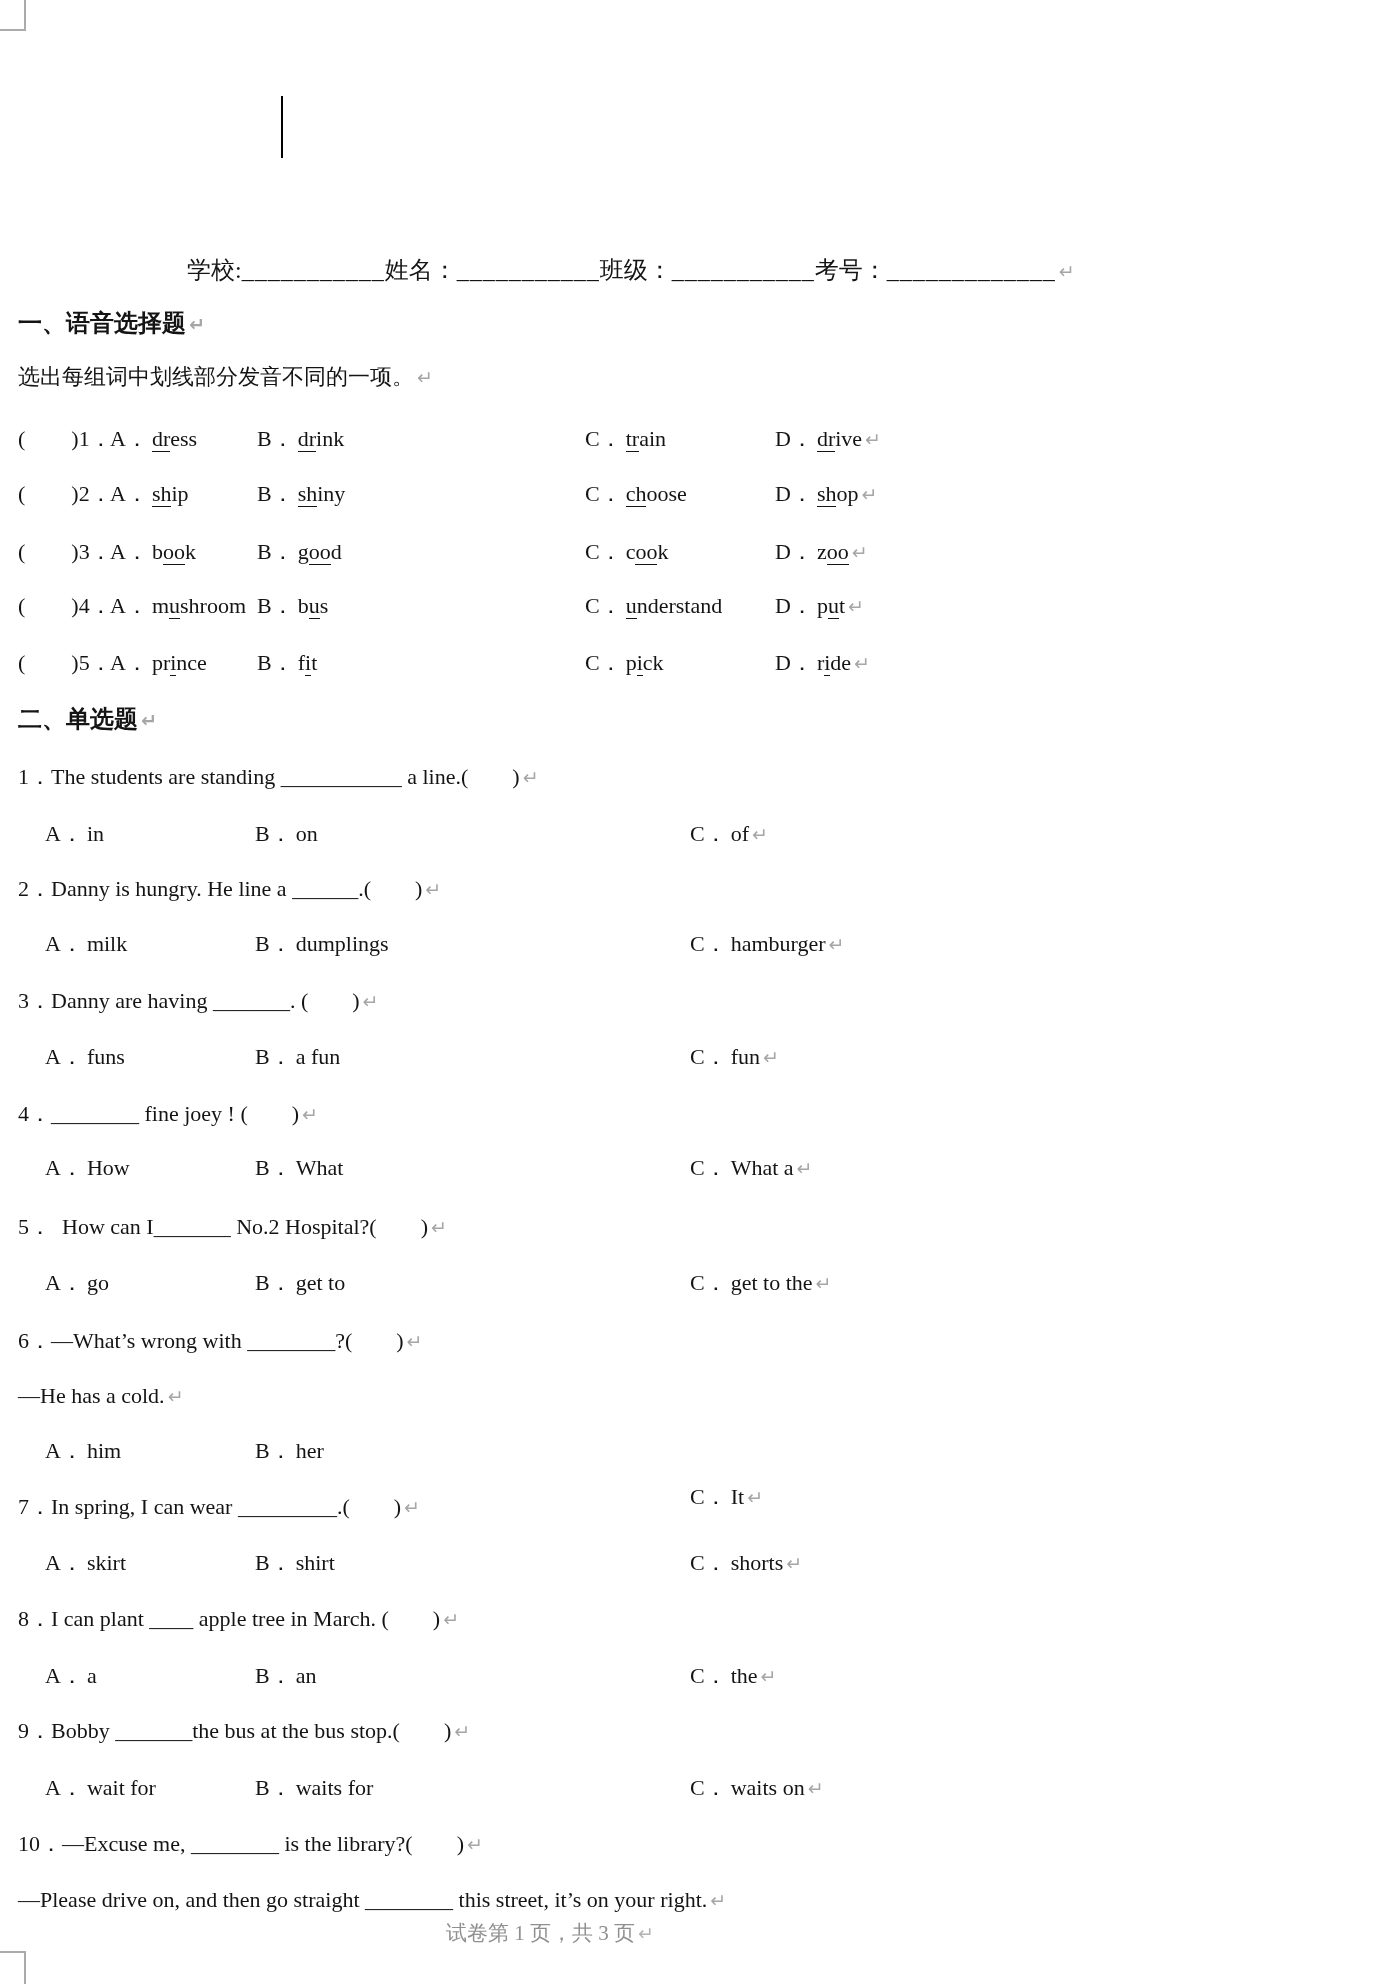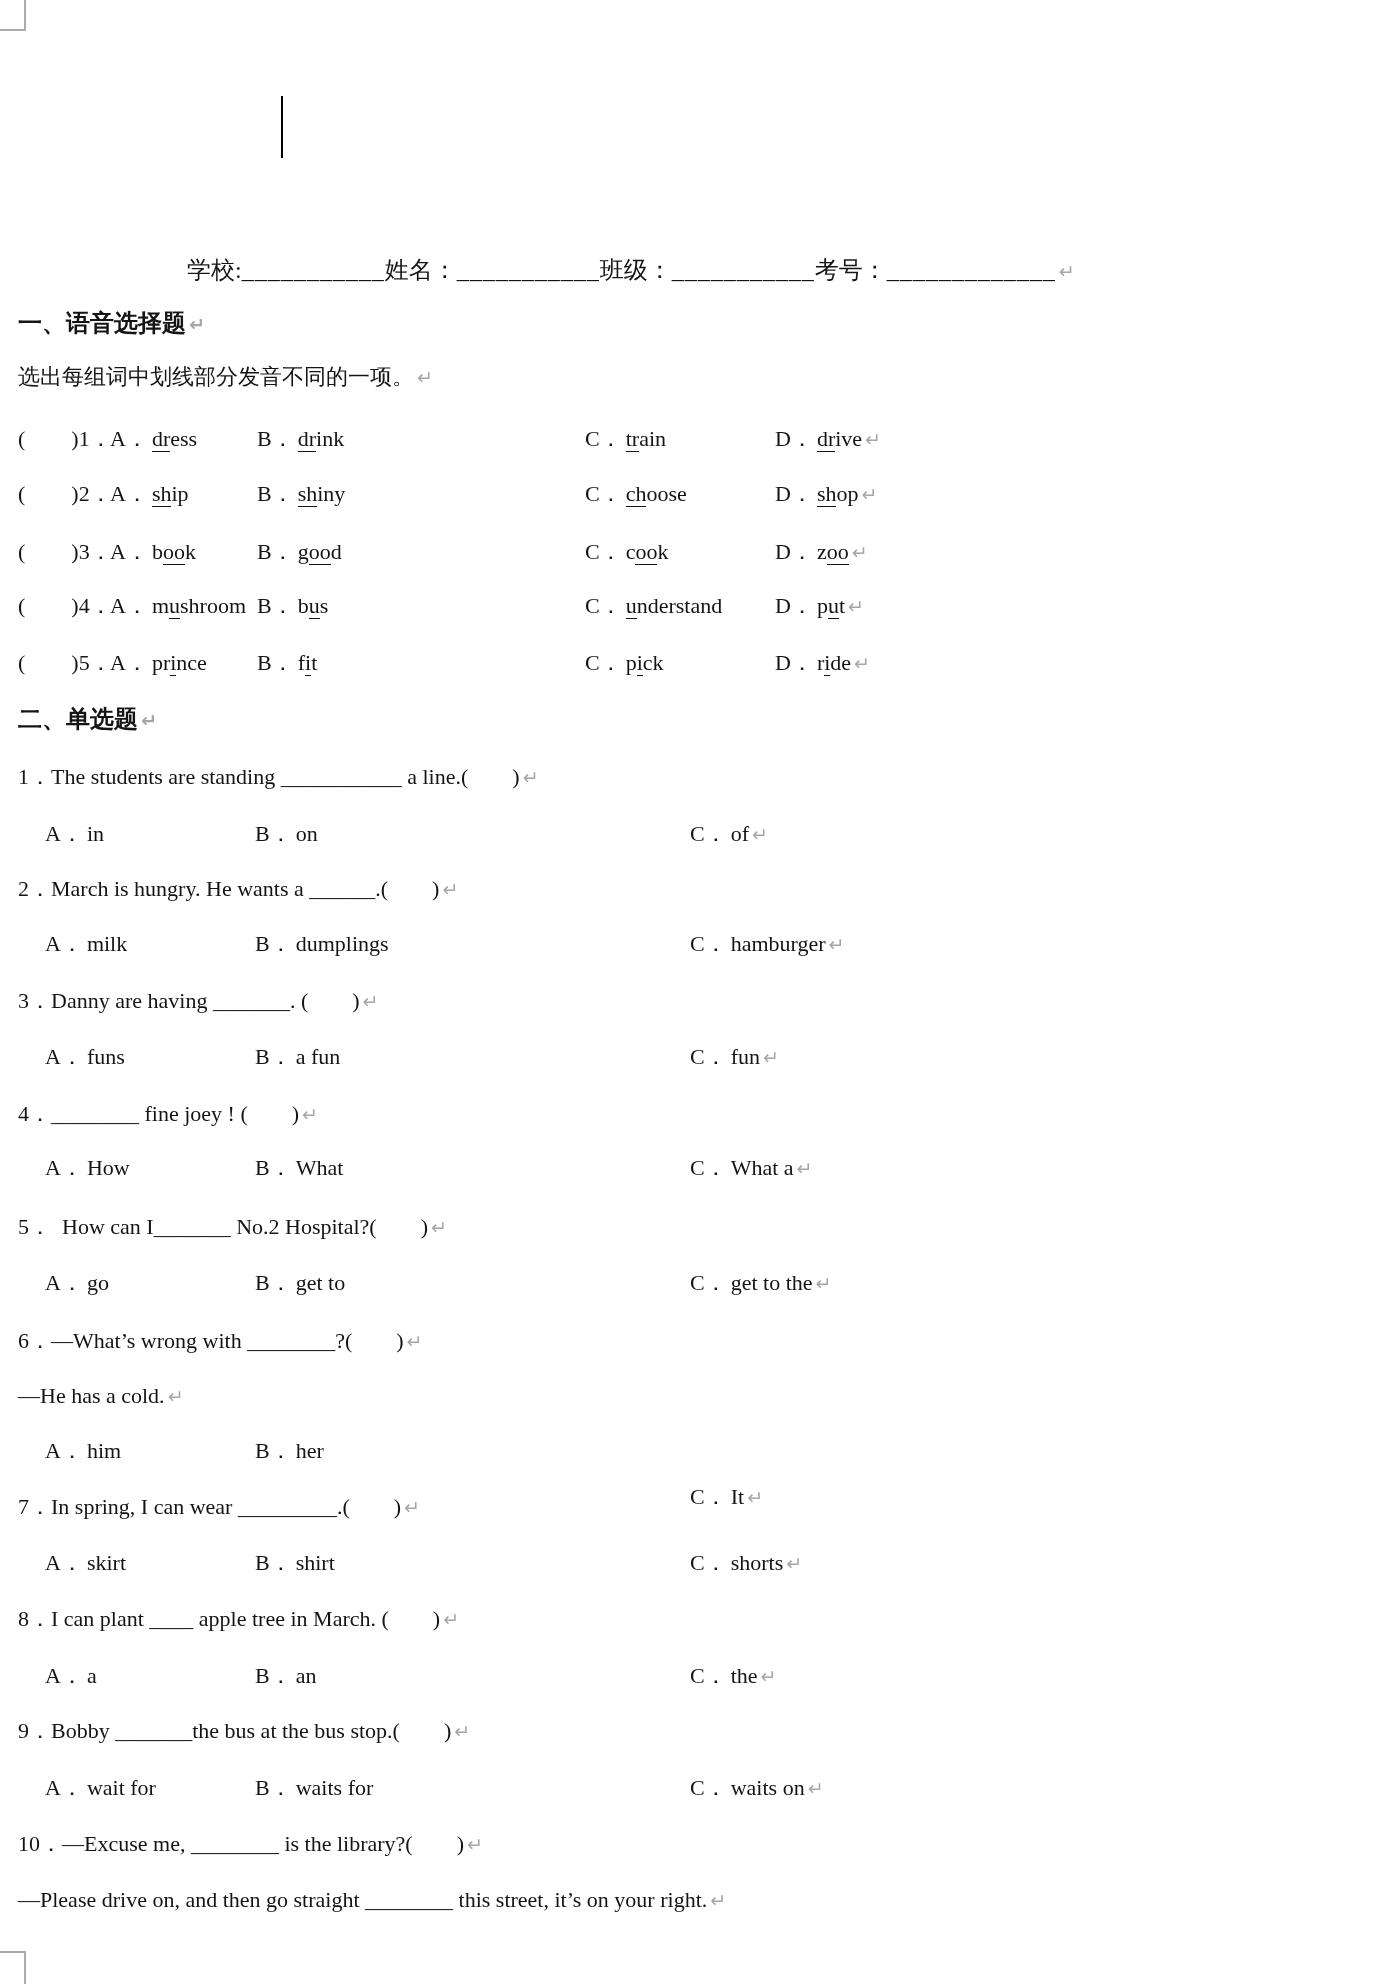--- a/index.html
+++ b/index.html
@@ -77,35 +77,36 @@
       <div class="row" style="top: 534px;"><span class="col" style="left: 18px;">(<span class="paren-gap"></span>)3．</span><span class="col" style="left: 110px;"><span class="opt-label">A．</span><span class="word">b<span class="ulpart">oo</span>k</span></span><span class="col" style="left: 257px;"><span class="opt-label">B．</span><span class="word">g<span class="ulpart">oo</span>d</span></span><span class="col" style="left: 585px;"><span class="opt-label">C．</span><span class="word">c<span class="ulpart">oo</span>k</span></span><span class="col" style="left: 775px;"><span class="opt-label">D．</span><span class="word">z<span class="ulpart">oo</span></span><span class="mark">↵</span></span></div>
       <div class="row" style="top: 588px;"><span class="col" style="left: 18px;">(<span class="paren-gap"></span>)4．</span><span class="col" style="left: 110px;"><span class="opt-label">A．</span><span class="word">m<span class="ulpart">u</span>shroom</span></span><span class="col" style="left: 257px;"><span class="opt-label">B．</span><span class="word">b<span class="ulpart">u</span>s</span></span><span class="col" style="left: 585px;"><span class="opt-label">C．</span><span class="word"><span class="ulpart">u</span>nderstand</span></span><span class="col" style="left: 775px;"><span class="opt-label">D．</span><span class="word">p<span class="ulpart">u</span>t</span><span class="mark">↵</span></span></div>
       <div class="row" style="top: 645px;"><span class="col" style="left: 18px;">(<span class="paren-gap"></span>)5．</span><span class="col" style="left: 110px;"><span class="opt-label">A．</span><span class="word">pr<span class="ulpart">i</span>nce</span></span><span class="col" style="left: 257px;"><span class="opt-label">B．</span><span class="word">f<span class="ulpart">i</span>t</span></span><span class="col" style="left: 585px;"><span class="opt-label">C．</span><span class="word">p<span class="ulpart">i</span>ck</span></span><span class="col" style="left: 775px;"><span class="opt-label">D．</span><span class="word">r<span class="ulpart">i</span>de</span><span class="mark">↵</span></span></div>
     </div>
 
   <div class="sec-heading" style="top:700px"><span>二、单选题</span><span class="mark">↵</span></div>
 
   <div id="s2-rows">
       <div class="row" style="top: 759px; left: 18px;"><span class="qnum">1．</span><span class="stem">The students are standing ___________ a line.(　　)</span><span class="mark">↵</span></div>
       <div class="row" style="top: 816px;"><span class="col" style="left: 45px;"><span class="opt-label">A．</span><span class="word">in</span></span><span class="col" style="left: 255px;"><span class="opt-label">B．</span><span class="word">on</span></span><span class="col" style="left: 690px;"><span class="opt-label">C．</span><span class="word">of</span><span class="mark">↵</span></span></div>
-      <div class="row" style="top: 871px; left: 18px;"><span class="qnum">2．</span><span class="stem">March is hungry. He wants a ______.(　　)</span><span class="mark">↵</span></div>
+      <div class="row" style="top: 871px; left: 18px;"><span class="qnum">2．</span><span class="stem">Danny is hungry. He line a ______.(　　)</span><span class="mark">↵</span></div>
       <div class="row" style="top: 926px;"><span class="col" style="left: 45px;"><span class="opt-label">A．</span><span class="word">milk</span></span><span class="col" style="left: 255px;"><span class="opt-label">B．</span><span class="word">dumplings</span></span><span class="col" style="left: 690px;"><span class="opt-label">C．</span><span class="word">hamburger</span><span class="mark">↵</span></span></div>
       <div class="row" style="top: 983px; left: 18px;"><span class="qnum">3．</span><span class="stem">Danny are having _______. (　　)</span><span class="mark">↵</span></div>
       <div class="row" style="top: 1039px;"><span class="col" style="left: 45px;"><span class="opt-label">A．</span><span class="word">funs</span></span><span class="col" style="left: 255px;"><span class="opt-label">B．</span><span class="word">a fun</span></span><span class="col" style="left: 690px;"><span class="opt-label">C．</span><span class="word">fun</span><span class="mark">↵</span></span></div>
       <div class="row" style="top: 1096px; left: 18px;"><span class="qnum">4．</span><span class="stem">________ fine joey ! (　　)</span><span class="mark">↵</span></div>
       <div class="row" style="top: 1150px;"><span class="col" style="left: 45px;"><span class="opt-label">A．</span><span class="word">How</span></span><span class="col" style="left: 255px;"><span class="opt-label">B．</span><span class="word">What</span></span><span class="col" style="left: 690px;"><span class="opt-label">C．</span><span class="word">What a</span><span class="mark">↵</span></span></div>
       <div class="row" style="top: 1209px; left: 18px;"><span class="qnum">5．</span><span class="stem">  How can I_______ No.2 Hospital?(　　)</span><span class="mark">↵</span></div>
       <div class="row" style="top: 1265px;"><span class="col" style="left: 45px;"><span class="opt-label">A．</span><span class="word">go</span></span><span class="col" style="left: 255px;"><span class="opt-label">B．</span><span class="word">get to</span></span><span class="col" style="left: 690px;"><span class="opt-label">C．</span><span class="word">get to the</span><span class="mark">↵</span></span></div>
       <div class="row" style="top: 1323px; left: 18px;"><span class="qnum">6．</span><span class="stem">—What’s wrong with ________?(　　)</span><span class="mark">↵</span></div>
       <div class="row" style="top: 1378px; left: 18px;"><span class="stem">—He has a cold.</span><span class="mark">↵</span></div>
       <div class="row" style="top: 1433px;"><span class="col" style="left: 45px;"><span class="opt-label">A．</span><span class="word">him</span></span><span class="col" style="left: 255px;"><span class="opt-label">B．</span><span class="word">her</span></span><span class="col" style="left: 690px; margin-top: 46px;"><span class="opt-label">C．</span><span class="word">It</span><span class="mark">↵</span></span></div>
       <div class="row" style="top: 1489px; left: 18px;"><span class="qnum">7．</span><span class="stem">In spring, I can wear _________.(　　)</span><span class="mark">↵</span></div>
       <div class="row" style="top: 1545px;"><span class="col" style="left: 45px;"><span class="opt-label">A．</span><span class="word">skirt</span></span><span class="col" style="left: 255px;"><span class="opt-label">B．</span><span class="word">shirt</span></span><span class="col" style="left: 690px;"><span class="opt-label">C．</span><span class="word">shorts</span><span class="mark">↵</span></span></div>
       <div class="row" style="top: 1601px; left: 18px;"><span class="qnum">8．</span><span class="stem">I can plant ____ apple tree in March. (　　)</span><span class="mark">↵</span></div>
       <div class="row" style="top: 1658px;"><span class="col" style="left: 45px;"><span class="opt-label">A．</span><span class="word">a</span></span><span class="col" style="left: 255px;"><span class="opt-label">B．</span><span class="word">an</span></span><span class="col" style="left: 690px;"><span class="opt-label">C．</span><span class="word">the</span><span class="mark">↵</span></span></div>
       <div class="row" style="top: 1713px; left: 18px;"><span class="qnum">9．</span><span class="stem">Bobby _______the bus at the bus stop.(　　)</span><span class="mark">↵</span></div>
       <div class="row" style="top: 1770px;"><span class="col" style="left: 45px;"><span class="opt-label">A．</span><span class="word">wait for</span></span><span class="col" style="left: 255px;"><span class="opt-label">B．</span><span class="word">waits for</span></span><span class="col" style="left: 690px;"><span class="opt-label">C．</span><span class="word">waits on</span><span class="mark">↵</span></span></div>
       <div class="row" style="top: 1826px; left: 18px;"><span class="qnum">10．</span><span class="stem">—Excuse me, ________ is the library?(　　)</span><span class="mark">↵</span></div>
       <div class="row" style="top: 1882px; left: 18px;"><span class="stem">—Please drive on, and then go straight ________ this street, it’s on your right.</span><span class="mark">↵</span></div>
     </div>
 
+  <div class="footer"><span>试卷第 1 页，共 3 页</span><span class="mark">↵</span></div>
 
 </div>
 
 </body></html>

